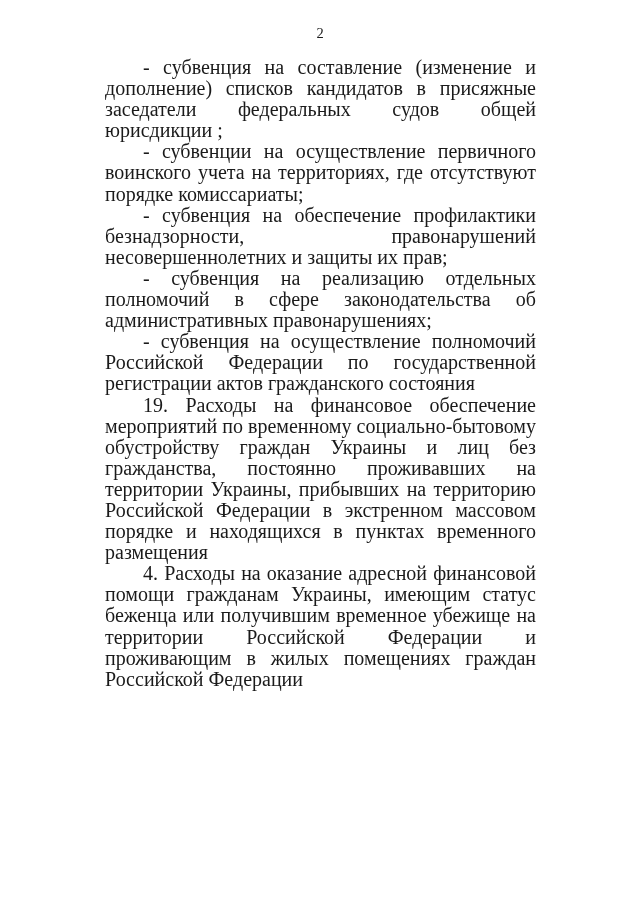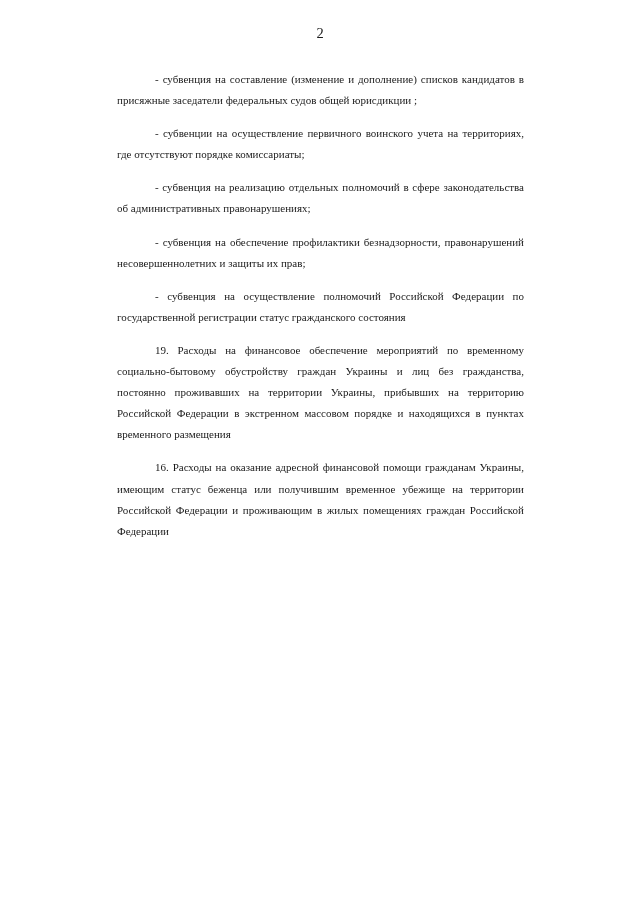--- a/index.html
+++ b/index.html
@@ -34,22 +34,22 @@
   }
 
   .text-body {
     position: absolute;
     top: 57px;
     left: 105px;
     width: 431px;
   }
 
   p.para {
-    margin: 12px;
-    font-size: 11px;
+    margin: 0;
+    font-size: 20px;
     line-height: 21.1px;
     text-align: justify;
     text-indent: 38px;
     color: #1a1a1a;
     -webkit-hyphens: none;
     hyphens: none;
   }
 
   
   p.para:after {
@@ -67,24 +67,24 @@
 <div class="page">
 
   <div class="page-number">2</div>
 
   <div class="text-body">
 
     <p class="para nostretch">- субвенция на составление (изменение и дополнение) списков кандидатов в присяжные заседатели федеральных судов общей юрисдикции ;</p>
 
     <p class="para nostretch">- субвенции на осуществление первичного воинского учета на территориях, где отсутствуют порядке комиссариаты;</p>
 
+    <p class="para nostretch">- субвенция на обеспечение профилактики безнадзорности, правонарушений несовершеннолетних и защиты их прав;</p>
+
     <p class="para nostretch">- субвенция на реализацию отдельных полномочий в сфере законодательства об административных правонарушениях;</p>
 
-    <p class="para nostretch">- субвенция на обеспечение профилактики безнадзорности, правонарушений несовершеннолетних и защиты их прав;</p>
-
-    <p class="para nostretch">- субвенция на осуществление полномочий Российской Федерации по государственной регистрации статус гражданского состояния</p>
+    <p class="para nostretch">- субвенция на осуществление полномочий Российской Федерации по государственной регистрации актов гражданского состояния</p>
 
     <p class="para nostretch">19. Расходы на финансовое обеспечение мероприятий по временному социально-бытовому обустройству граждан Украины и лиц без гражданства, постоянно проживавших на территории Украины, прибывших на территорию Российской Федерации в экстренном массовом порядке и находящихся в пунктах временного размещения</p>
 
-    <p class="para nostretch">16. Расходы на оказание адресной финансовой помощи гражданам Украины, имеющим статус беженца или получившим временное убежище на территории Российской Федерации и проживающим в жилых помещениях граждан Российской Федерации</p>
+    <p class="para nostretch">4. Расходы на оказание адресной финансовой помощи гражданам Украины, имеющим статус беженца или получившим временное убежище на территории Российской Федерации и проживающим в жилых помещениях граждан Российской Федерации</p>
 
   </div>
 </div>
 
 </body></html>

